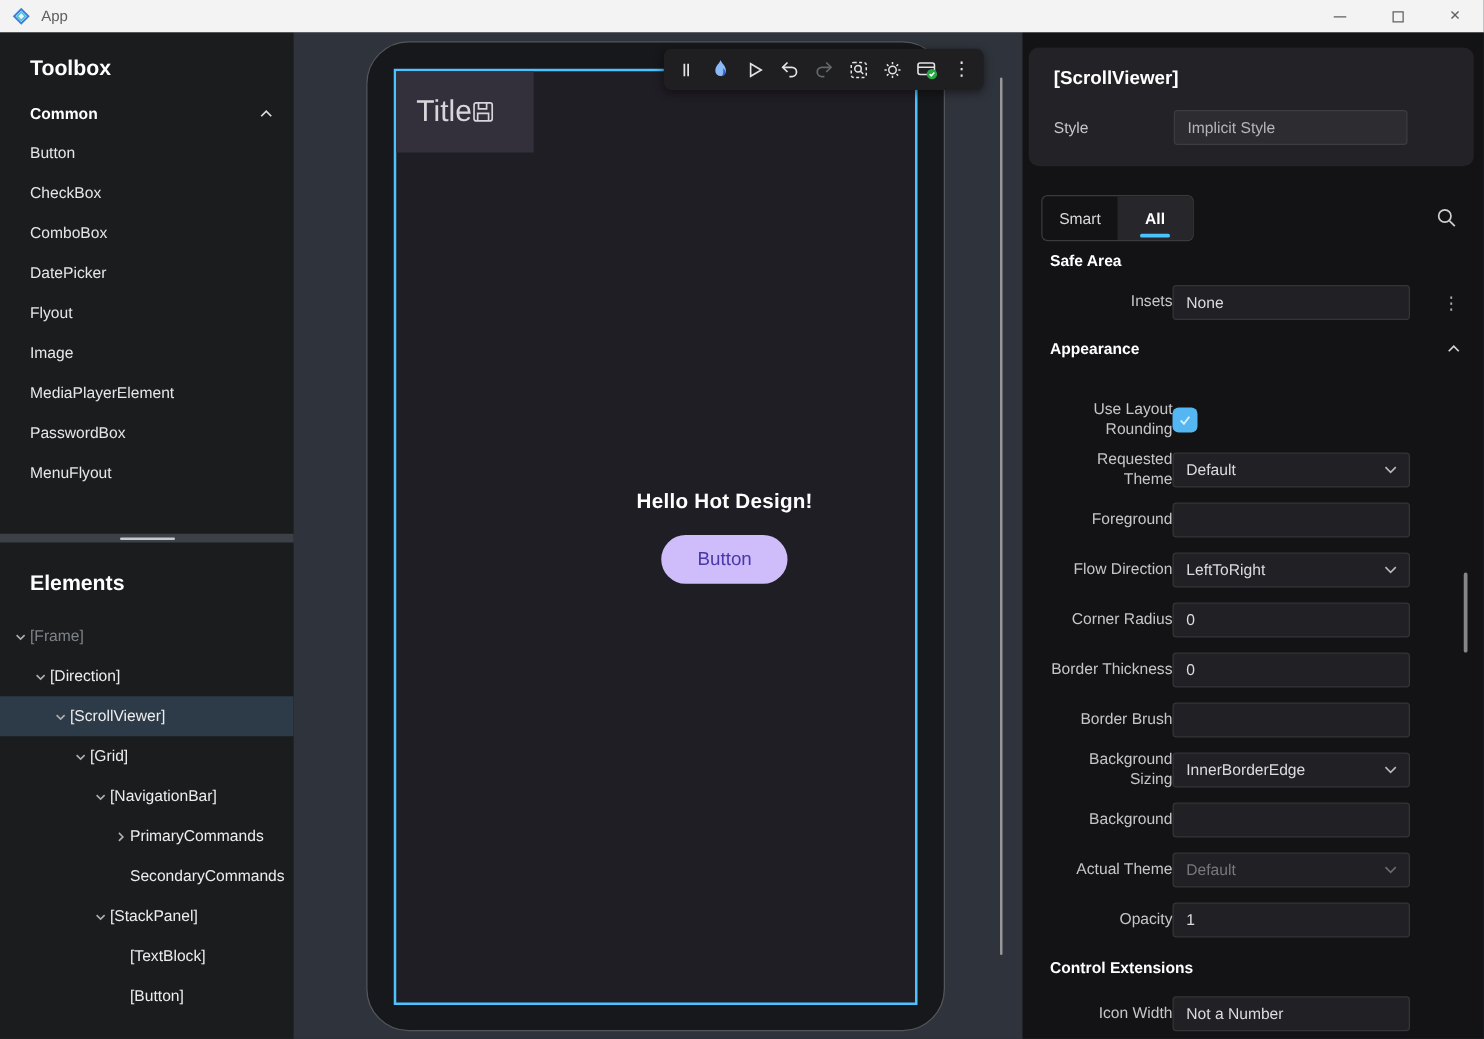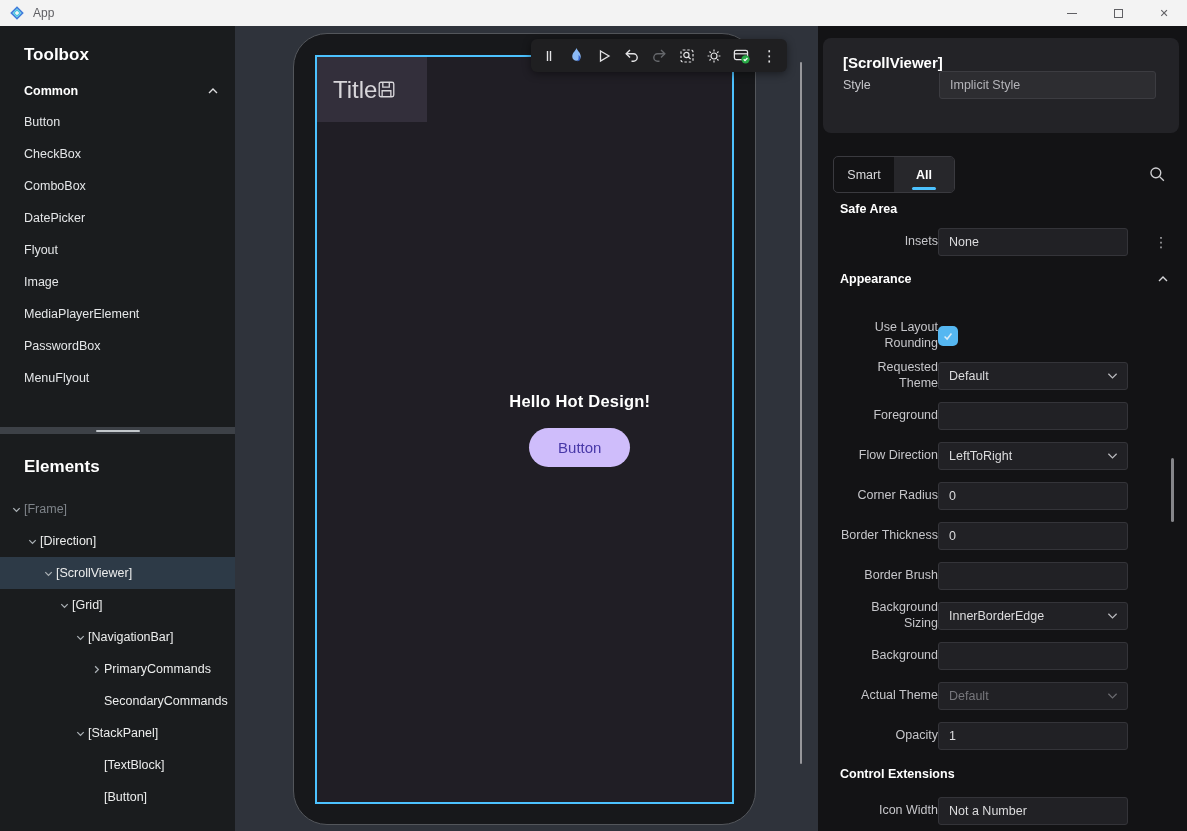--- a/index.html
+++ b/index.html
@@ -71,23 +71,23 @@
   .tbtn.dim { color:#65676b; }
   .tbtn .kebab { font-size:15px; line-height:1; }
   .canvas-scroll { position:absolute; left:565px; top:36px; width:2px; height:702px;
     background:#97979b; border-radius:1px; }
 
   
   .inspector { position:absolute; left:818px; top:26px; width:369px; height:805px; background:#131315; }
   .insp-card { position:absolute; left:5px; top:12px; width:356px; height:95px;
     background:#232327; border-radius:8px; padding:16px 14px 0 20px; }
   .insp-card .card-title { font-size:15px; font-weight:bold; color:#fff; }
-  .card-row { display:flex; align-items:center; }
+  .card-row { display:flex; align-items:center; margin-top:17px; }
   .card-row .plabel { width:96px; flex:none; font-size:12.5px; color:#c6c6ca; }
-  .style-input { width:217px; height:28px; background:#2d2d31; border:1px solid #3c3c41;
+  .style-input { width:187px; height:28px; background:#2d2d31; border:1px solid #3c3c41;
     border-radius:3px; display:flex; align-items:center; padding:0 10px;
     font-size:12.5px; color:#b4b4b9; }
   .props { position:absolute; left:0; top:130px; right:0; bottom:0; overflow:hidden;text-align:right; }
   .tabs-row { height:40px; display:flex; align-items:flex-start; padding:0 22px 0 15px; }
   .tab-group { display:flex; border:1px solid #3a3a3f; border-radius:5px; overflow:hidden; height:37px; }
   .tab { width:60px; display:flex; align-items:center; justify-content:center;
     font-size:12.5px; color:#d9d9dc; position:relative; }
   .tab.active { background:#27272b; color:#fff; font-weight:bold; }
   .tab.active .tab-underline { position:absolute; bottom:2px; left:50%; transform:translateX(-50%);
     width:24px; height:3px; border-radius:2px; background:#4cc2ff; }

